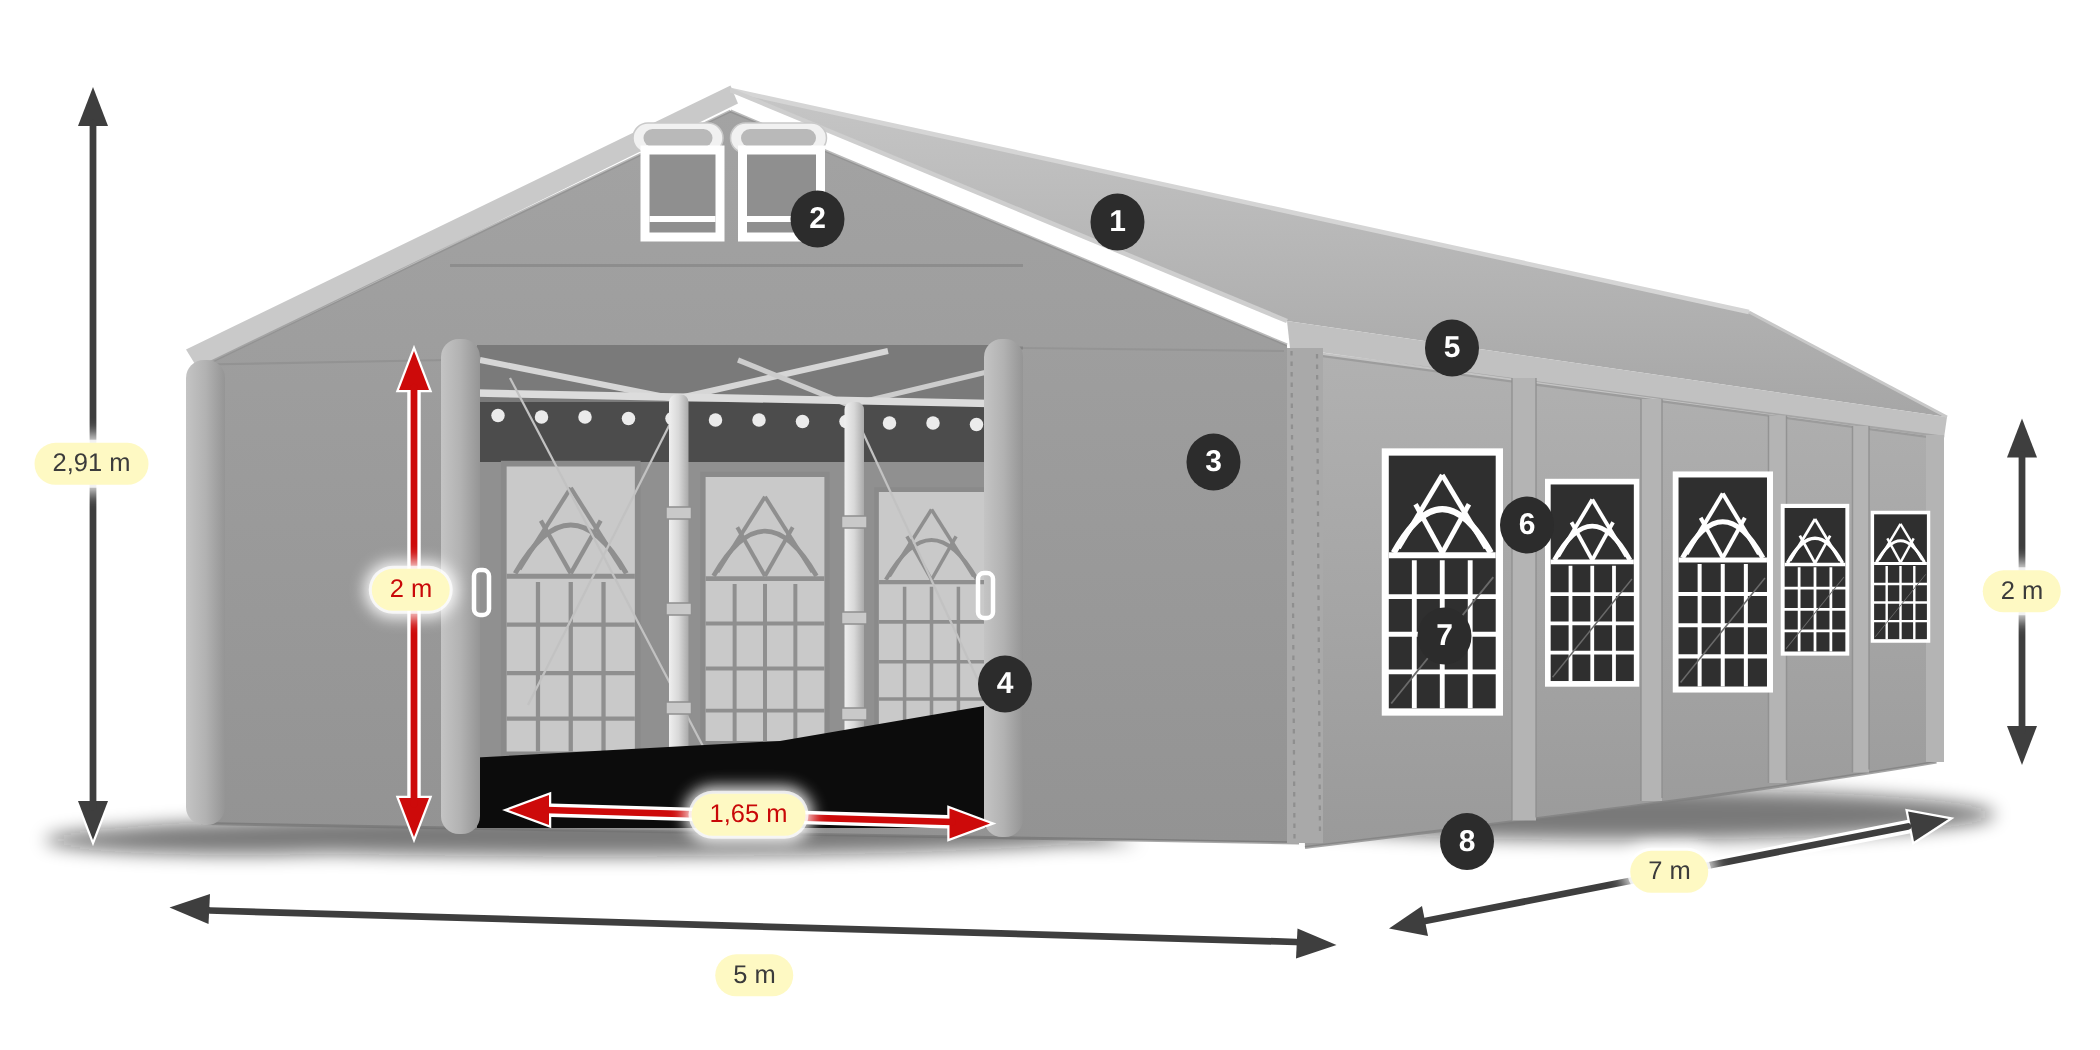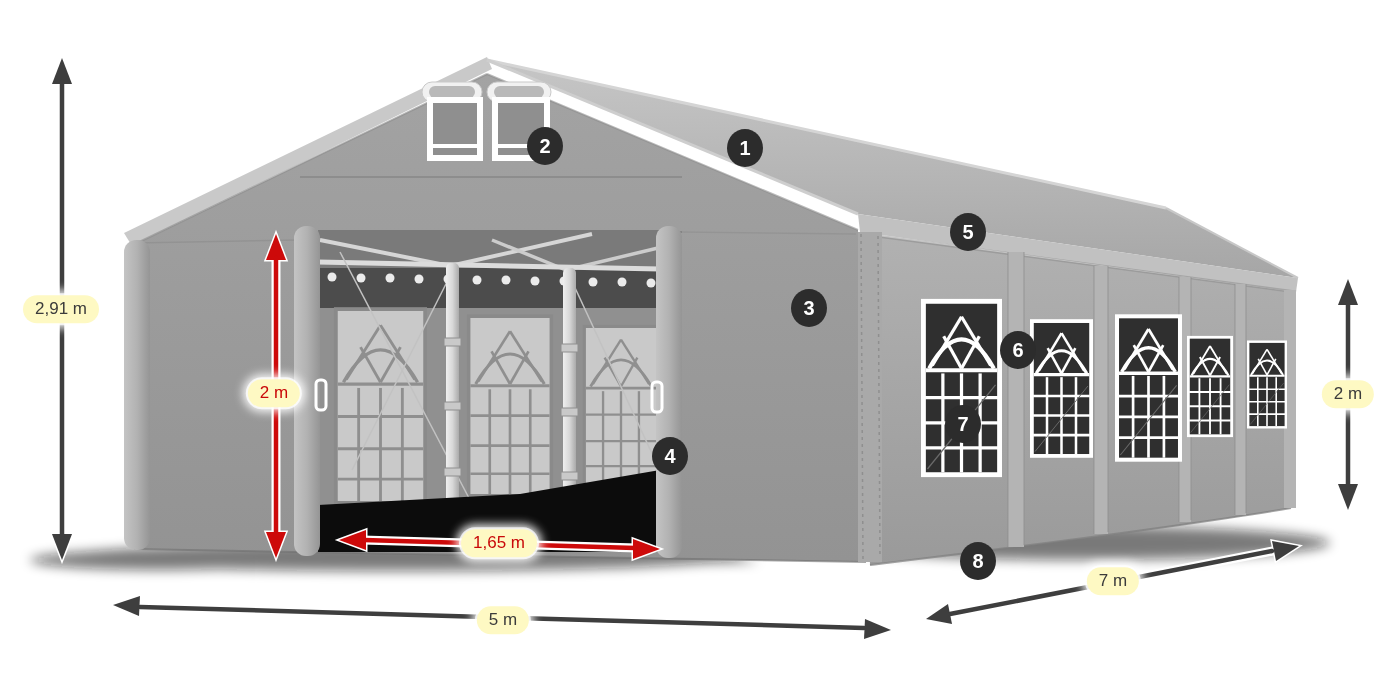--- a/index.html
+++ b/index.html
@@ -264,21 +264,21 @@
       <polygon class="ah" points="1348,279 1338,305 1358,305" fill="#3e3e3e" stroke="#ffffff" stroke-width="3"></polygon>
       <polygon class="ah" points="1348,510 1338,484 1358,484" fill="#3e3e3e" stroke="#ffffff" stroke-width="3"></polygon>
       <line x1="1348" y1="303" x2="1348" y2="487" stroke="#3e3e3e" stroke-width="4.5"></line>
     </g>
   </g>
 </svg>
 
 <div class="pill" style="left:61px;top:309px">2,91 m</div>
 <div class="pill red" style="left:274px;top:393px">2 m</div>
 <div class="pill red" style="left:499px;top:543px">1,65 m</div>
-<div class="pill" style="left:503px;top:620px">5 m</div>
+<div class="pill" style="left:503px;top:650px">5 m</div>
 <div class="pill" style="left:1113px;top:581px">7 m</div>
 <div class="pill" style="left:1348px;top:394px">2 m</div>
 
 <div class="badge" style="left:745px;top:148px">1</div>
 <div class="badge" style="left:545px;top:146px">2</div>
 <div class="badge" style="left:809px;top:308px">3</div>
 <div class="badge" style="left:670px;top:456px">4</div>
 <div class="badge" style="left:968px;top:232px">5</div>
 <div class="badge" style="left:1018px;top:350px">6</div>
 <div class="badge" style="left:963px;top:424px">7</div>

